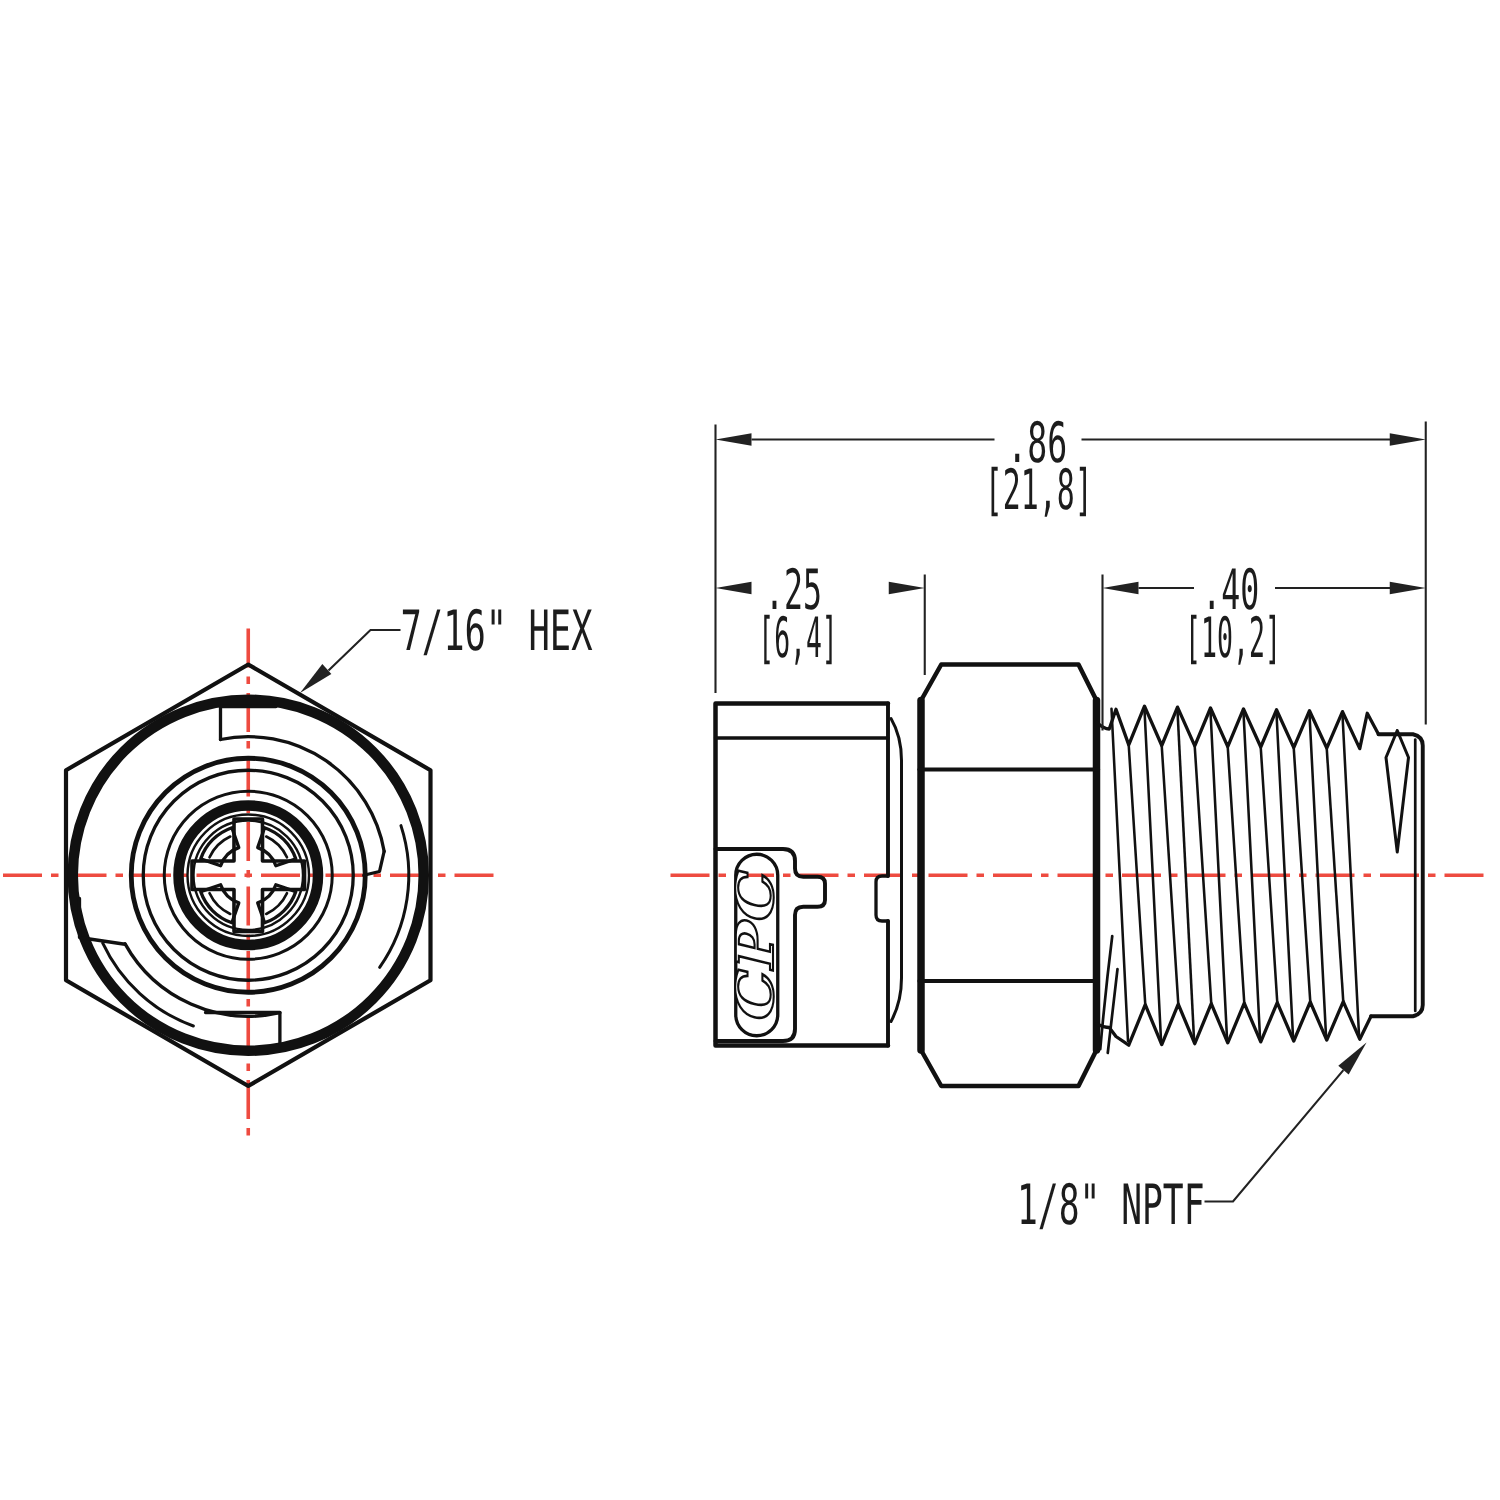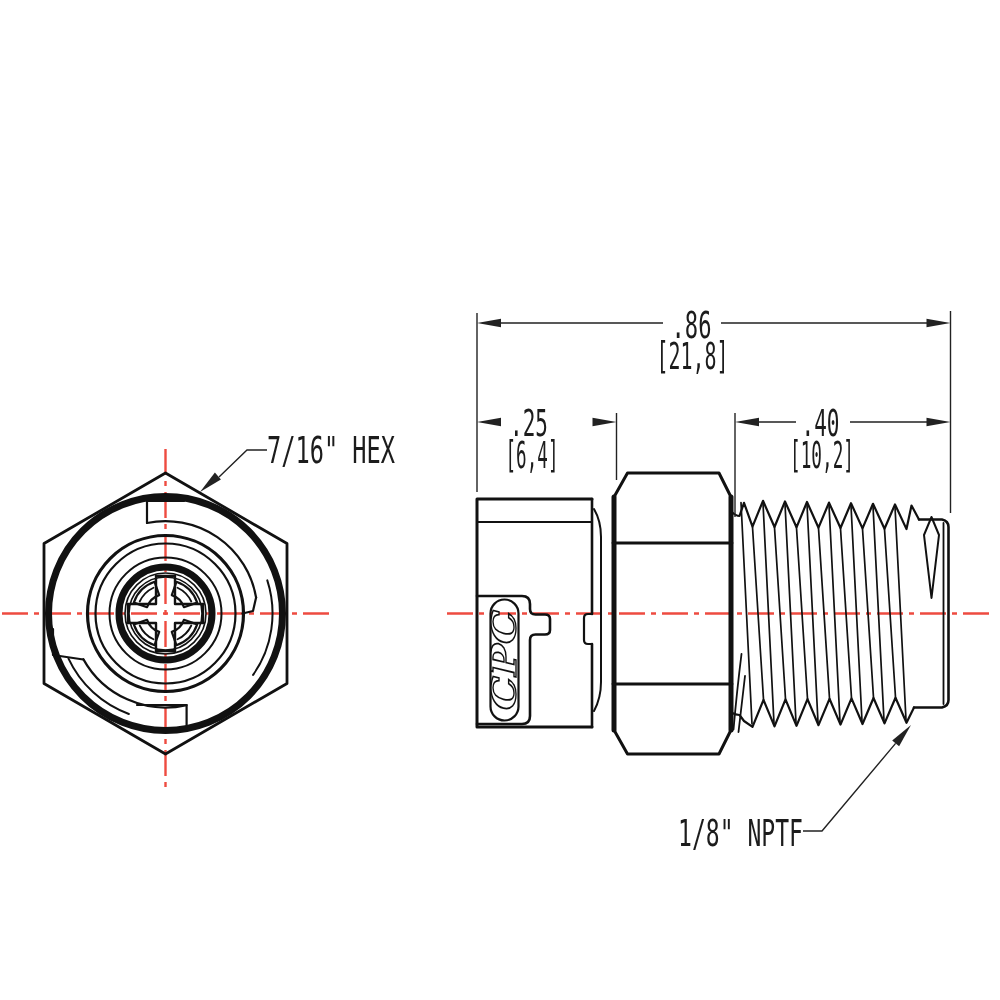--- a/index.html
+++ b/index.html
@@ -1,16 +1,16 @@
 <!DOCTYPE html>
 <html><head>
 <meta charset="utf-8">
 <style>
   html,body{margin:0;padding:0;background:#fff;}
-  #sheet{position:relative;width:1000px;height:828px;background:#fff;overflow:hidden;margin-top:30px;}
+  #sheet{position:relative;width:1000px;height:828px;background:#fff;overflow:hidden;}
   svg{display:block;}
   .ln{stroke:#111;fill:none;stroke-linecap:round;stroke-linejoin:round;}
   .dim{stroke:#222;fill:none;stroke-width:1.4;}
   .arr{fill:#222;stroke:none;}
   .cl{stroke:#ee4b40;fill:none;stroke-width:2.4;stroke-dasharray:26 6 5 6;}
   .dim-text{font-family:"DejaVu Sans Mono",monospace;font-size:37px;fill:#1c1c1c;}
   .logo-text{font-family:"DejaVu Serif",serif;font-style:italic;font-weight:bold;
              font-size:34px;fill:#ffffff;stroke:#111;stroke-width:1.4;}
 </style>
 </head>

